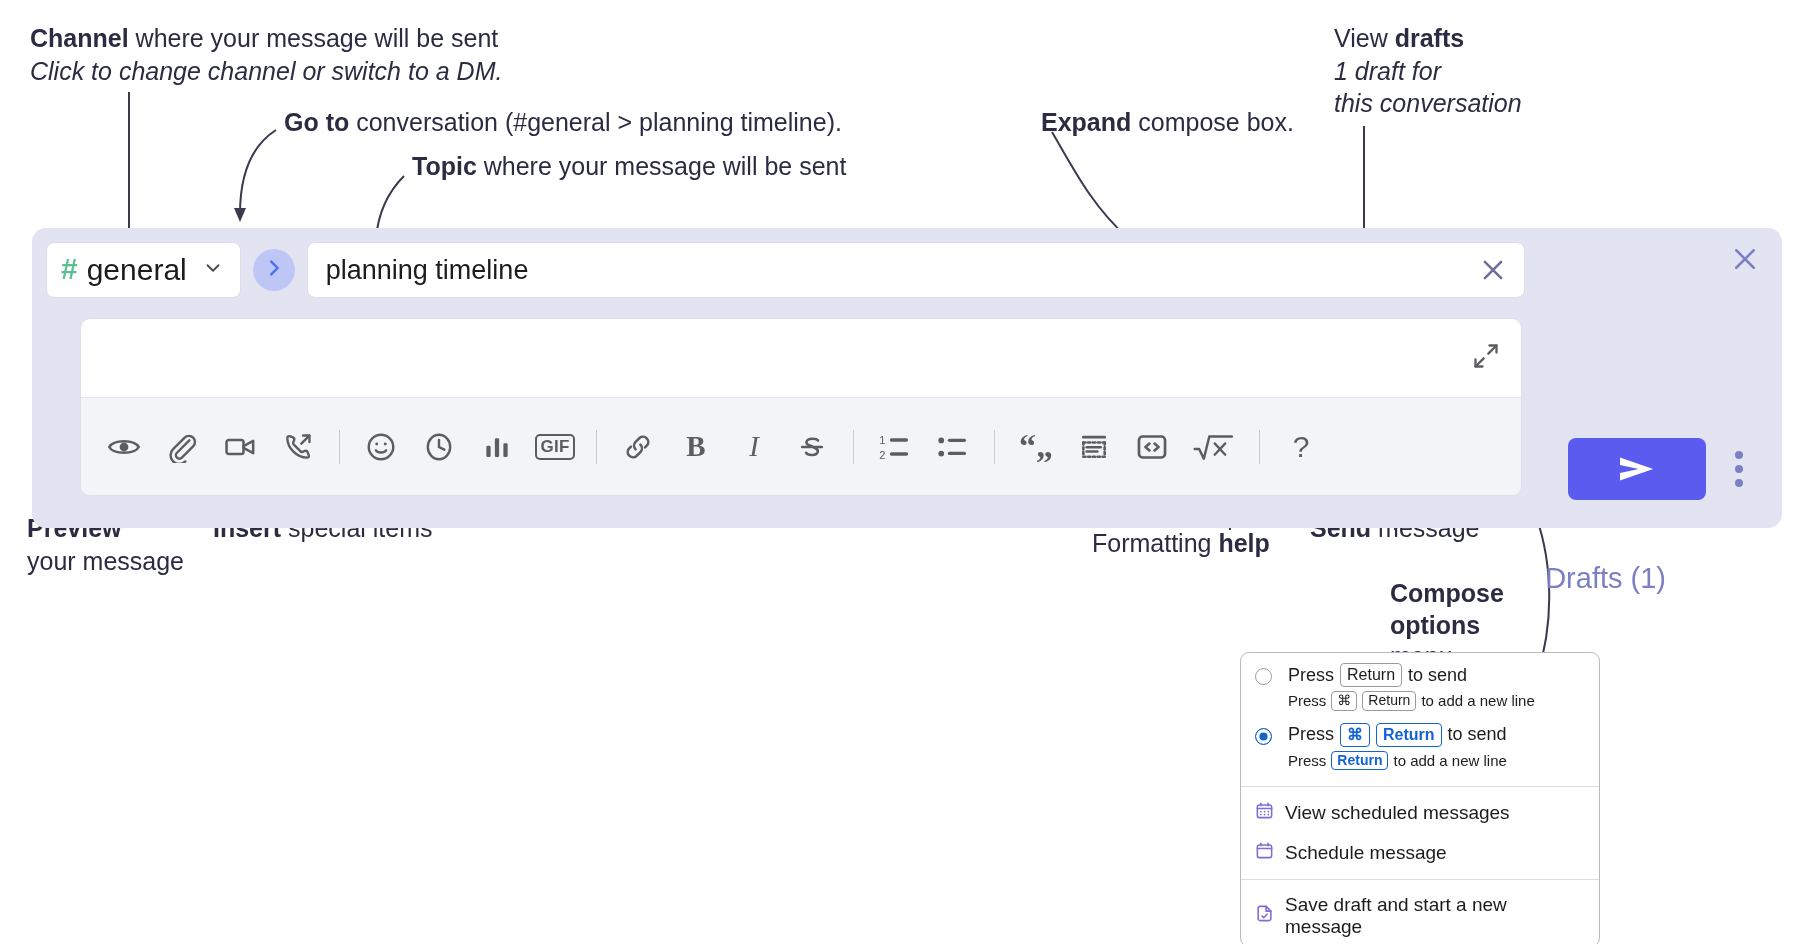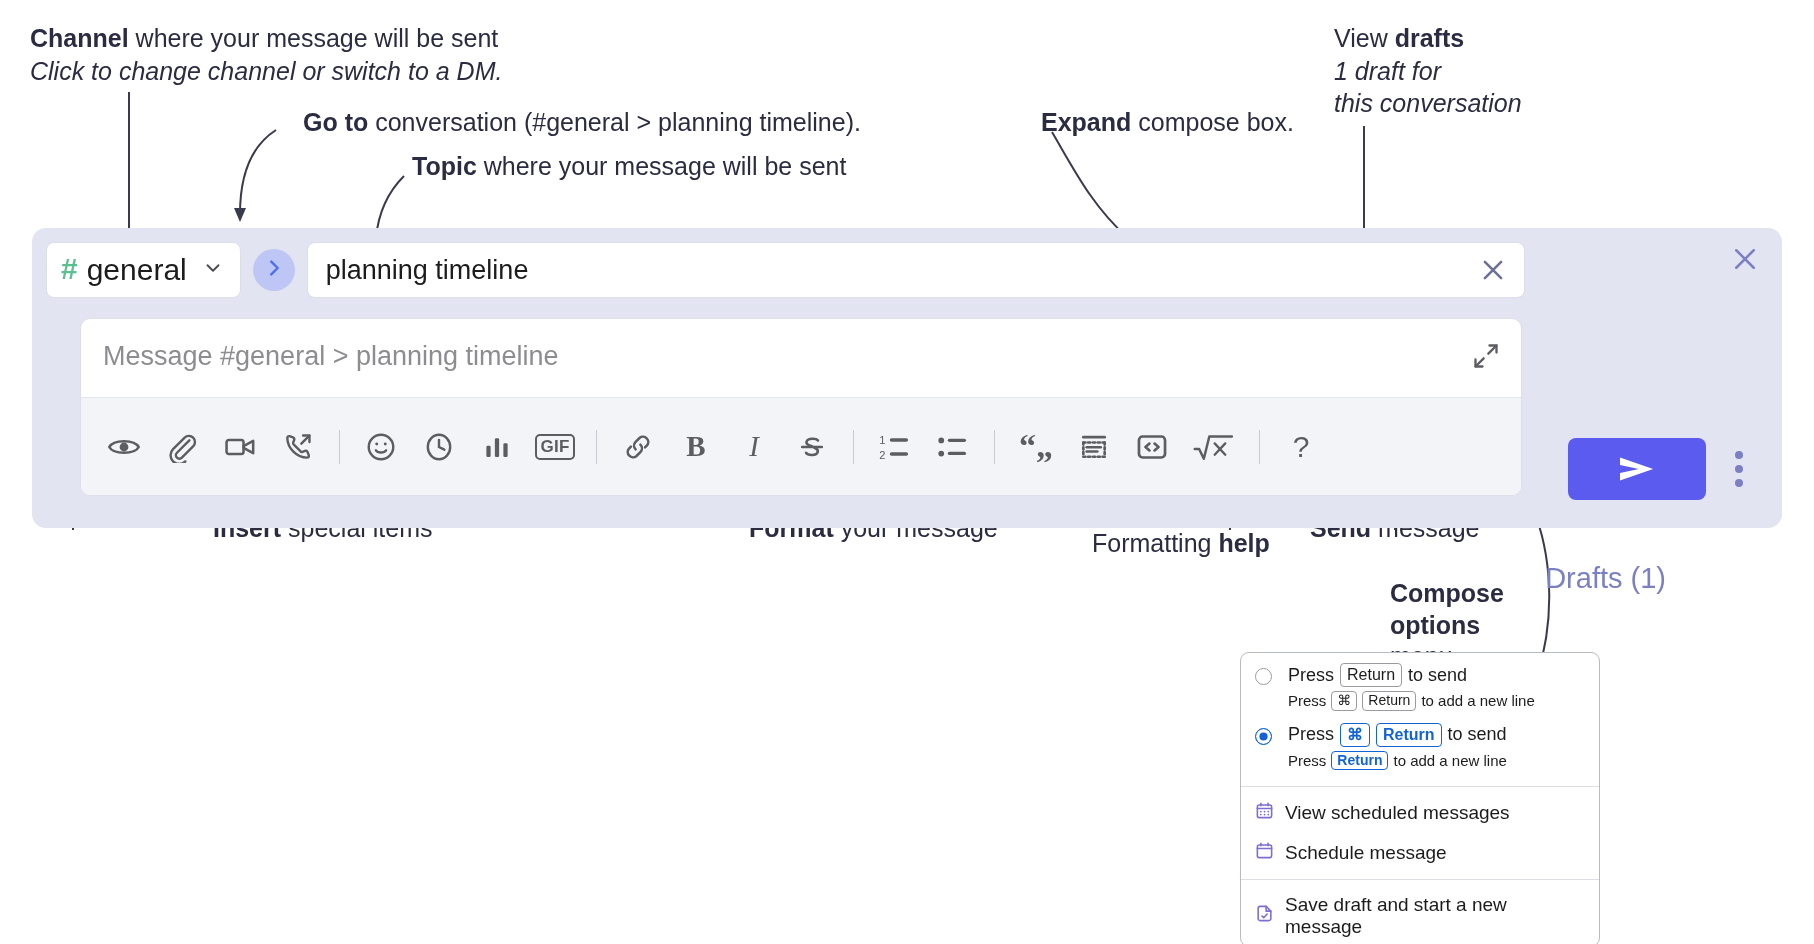--- a/index.html
+++ b/index.html
@@ -198,46 +198,47 @@
 </head>
 <body>
 
 <div id="root">
 
   <div class="ann" style="left:30px; top:22px;">
     <div><b>Channel</b><span> where your message will be sent</span></div>
     <div><i>Click to change channel or switch to a DM.</i></div>
   </div>
 
-  <div class="ann" style="left:284px; top:106px;margin-left:19px;">
+  <div class="ann" style="left:284px; top:106px;">
     <b>Go to</b><span> conversation (#general &gt; planning timeline).</span>
   </div>
 
   <div class="ann" style="left:412px; top:150px;">
     <b>Topic</b><span> where your message will be sent</span>
   </div>
 
   <div class="ann" style="left:1041px; top:106px;">
     <b>Expand</b><span> compose box.</span>
   </div>
 
   <div class="ann" style="left:1334px; top:22px;">
     <div><span>View </span><b>drafts</b></div>
     <div><i>1 draft for</i></div>
     <div><i>this conversation</i></div>
   </div>
 
+  <div class="ann" style="left:27px; top:512px;">
+    <div><b>Preview</b></div>
+    <div><span>your message</span></div>
+  </div>
 
   <div class="ann" style="left:213px; top:512px;">
     <b>Insert</b><span> special items</span>
   </div>
 
-  <div class="ann" style="left:749px; top:512px;">
-    <b>Format</b><span> your message</span>
-  </div>
 
   <div class="ann" style="left:1092px; top:512px;margin-top:15px;">
     <span>Formatting </span><b>help</b>
   </div>
 
   <div class="ann" style="left:1310px; top:512px;">
     <b>Send</b><span> message</span>
   </div>
 
   <div class="ann" style="left:1390px; top:578px; line-height:1.26;">
@@ -319,23 +320,20 @@
         <span id="topic-clear">
           <svg width="30" height="30" viewBox="0 0 24 24" fill="none" stroke="#6b6f99" stroke-width="2" stroke-linecap="round">
             <path d="M5.5 5.5 L18.5 18.5 M18.5 5.5 L5.5 18.5"></path>
           </svg>
         </span>
       </div>
     </div>
 
     <div id="msgbox">
 
-      <div id="msg-input">
-        <span id="msg-placeholder">Message #general &gt; planning timeline</span>
-      </div>
 
       <div id="expand-btn">
         <svg width="28" height="28" viewBox="0 0 24 24" fill="none" stroke="#5c5d61" stroke-width="2" stroke-linecap="round" stroke-linejoin="round">
           <path d="M14 10 L21 3"></path>
             <path d="M15 3 L21 3 L21 9"></path>
           <path d="M10 14 L3 21"></path>
             <path d="M9 21 L3 21 L3 15"></path>
         </svg>
       </div>
 

